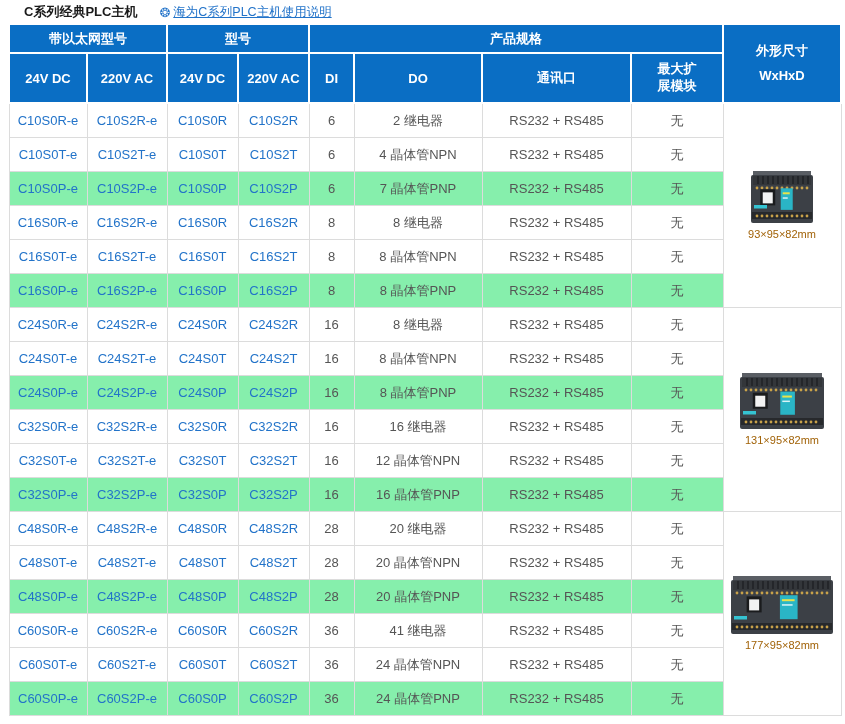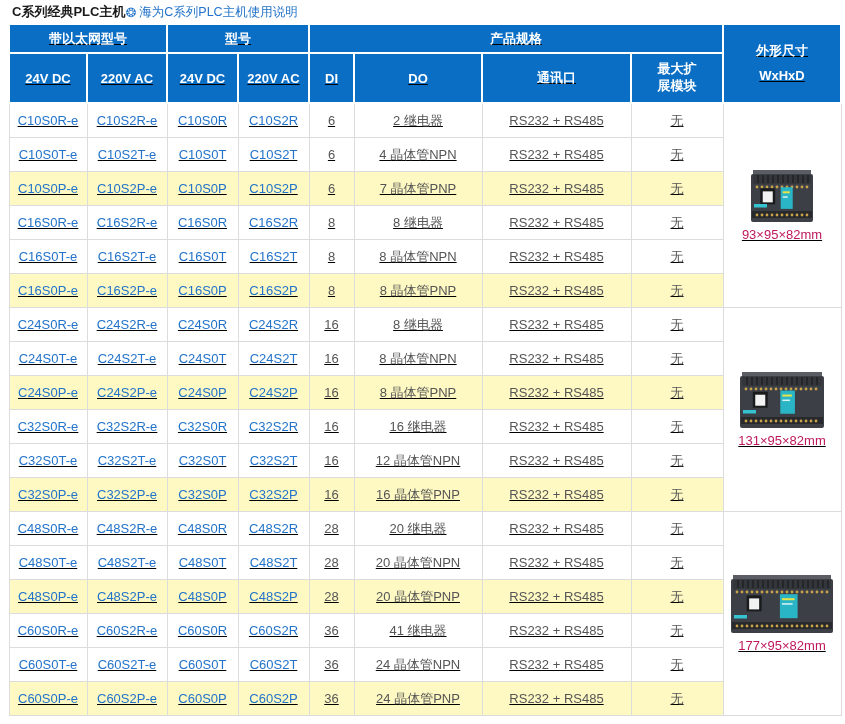--- a/index.html
+++ b/index.html
@@ -1,49 +1,49 @@
 <!DOCTYPE html>
 <html><head>
 <meta charset="utf-8">
 <style>
   html,body{margin:0;padding:0;}
   body{
     width:845px;height:724px;background:#fff;overflow:hidden;
     font-family:"Liberation Sans","DejaVu Sans",sans-serif;
   }
   .title-bar{
-    display:flex;align-items:center;
-    padding:4px 0 3px 12px;height:16px;
+    display:flex;align-items:center;gap:22px;
+    padding:4px 0 3px 24px;height:16px;
   }
   .page-title{font-size:13px;font-weight:bold;color:#1a1a1a;}
   .doc-link{display:flex;align-items:center;gap:3px;text-decoration:none;cursor:pointer;}
   .doc-link-icon{color:#2273c9;font-size:13px;line-height:13px;}
-  .doc-link-text{color:#2273c9;font-size:12.5px;}
+  .doc-link-text{color:#2273c9;font-size:12.5px;text-decoration:underline;}
   table.spec{
     border-collapse:collapse;table-layout:fixed;
-    margin-left:8px;width:832px;text-decoration:underline;
+    margin-left:8px;width:832px;
   }
   table.spec thead th{
     background:#0a6ec4;color:#fff;font-size:13px;font-weight:bold;
     border:2px solid #fff;padding:0;text-align:center;vertical-align:middle;
   }
   tr.h1 th{height:27px;}
   tr.h2 th{height:48px;}
   th.eth{color:#f0c0a0;}
   th.dims-head{line-height:1.9;}
   .wrap-narrow{display:inline-block;width:48px;line-height:1.3;}
   table.spec td{
     border:1px solid #dcdcdc;height:33px;padding:0;
     text-align:center;vertical-align:middle;
     font-size:13px;color:#555;background:#fff;
   }
-  tr.stripe td{background:#fef9c3;}
+  tr.stripe td{background:#86efac;}
   td.model a{color:#2273c9;text-decoration:none;cursor:pointer;font-size:13px;}
   td.dims-cell{background:#fff !important;vertical-align:middle;}
-  .dim-caption{font-size:13px;color:#be185d;}
+  .dim-caption{font-size:11px;color:#a16207;}
 </style>
 </head>
 <body>
 
 <div class="title-bar">
   <span class="page-title">C系列经典PLC主机</span>
   <a class="doc-link">
     <span class="doc-link-icon">❂</span>
     <span class="doc-link-text">海为C系列PLC主机使用说明</span>
   </a>

